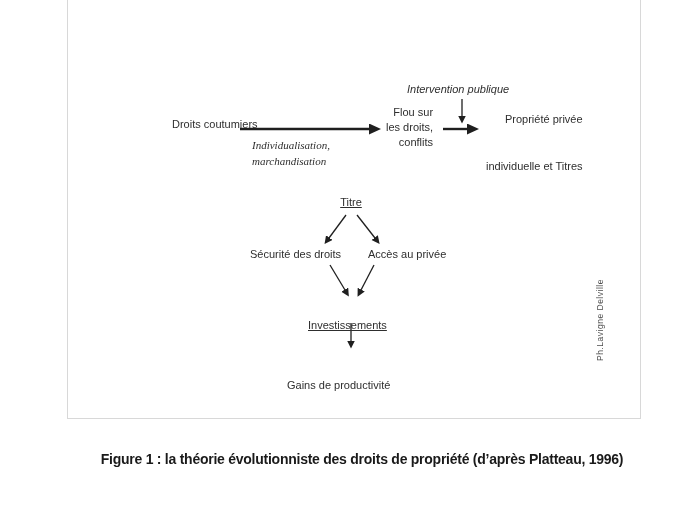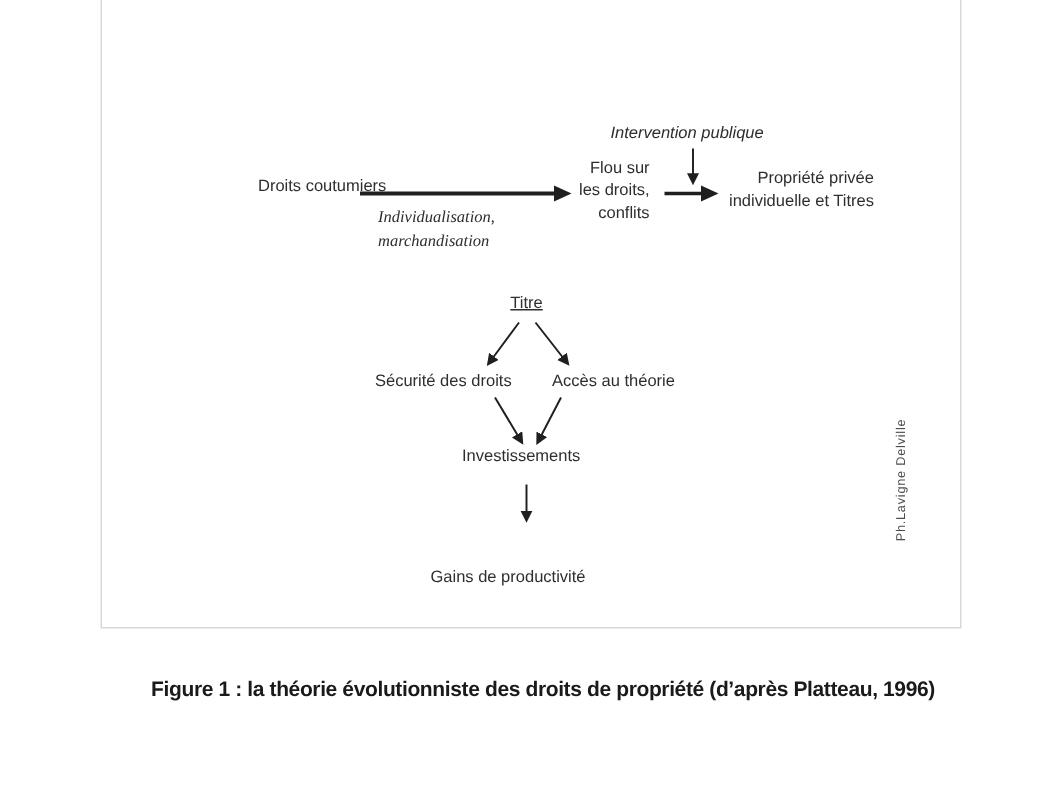--- a/index.html
+++ b/index.html
@@ -27,21 +27,21 @@
   }
   .node {
     position: absolute;
     z-index: 2;
     font-size: 11px;
     line-height: 15px;
     color: #2e2e2e;
     white-space: nowrap;
     text-align: right;
   }
-  .node .indent2 { padding-left: 5px; display: inline-block; }
+  .node .indent2 { padding-left: 5px; display: inline-block; margin-top: 32px; }
   .italic-label {
     position: absolute;
     z-index: 2;
     font-size: 11px;
     line-height: 15.5px;
     font-style: italic;
     color: #2e2e2e;
     white-space: nowrap;
   }
   .credit-vertical {
@@ -120,24 +120,24 @@
 
 <div class="node" style="left:311px; top:195px; width:80px; text-align:center;text-decoration:underline;">
   <span>Titre</span>
 </div>
 
 <div class="node" style="left:218px; top:247px;margin-left:32px;">
   <span>Sécurité des droits</span>
 </div>
 
 <div class="node" style="left:368px; top:247px;">
-  <span>Accès au théorie</span>
+  <span>Accès au privée</span>
 </div>
 
-<div class="node" style="left:308px; top:297px;">
+<div class="node" style="left:308px; top:318px;text-decoration:underline;">
   <span>Investissements</span>
 </div>
 
 <div class="node" style="left:287px; top:350px;margin-top:28px;">
   <span>Gains de productivité</span>
 </div>
 
 <div class="credit-vertical">
   <span>Ph.Lavigne Delville</span>
 </div>

